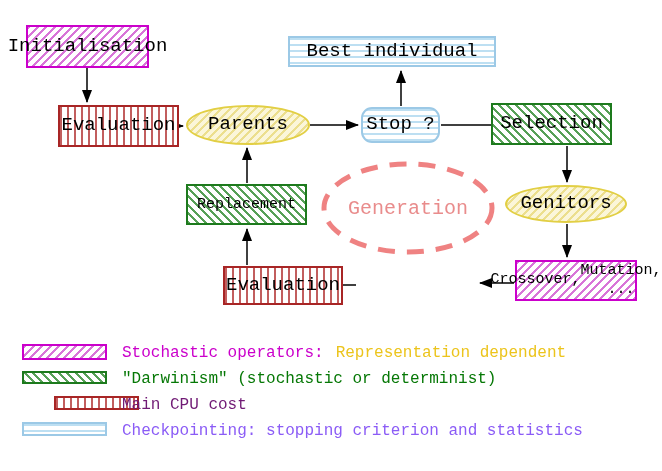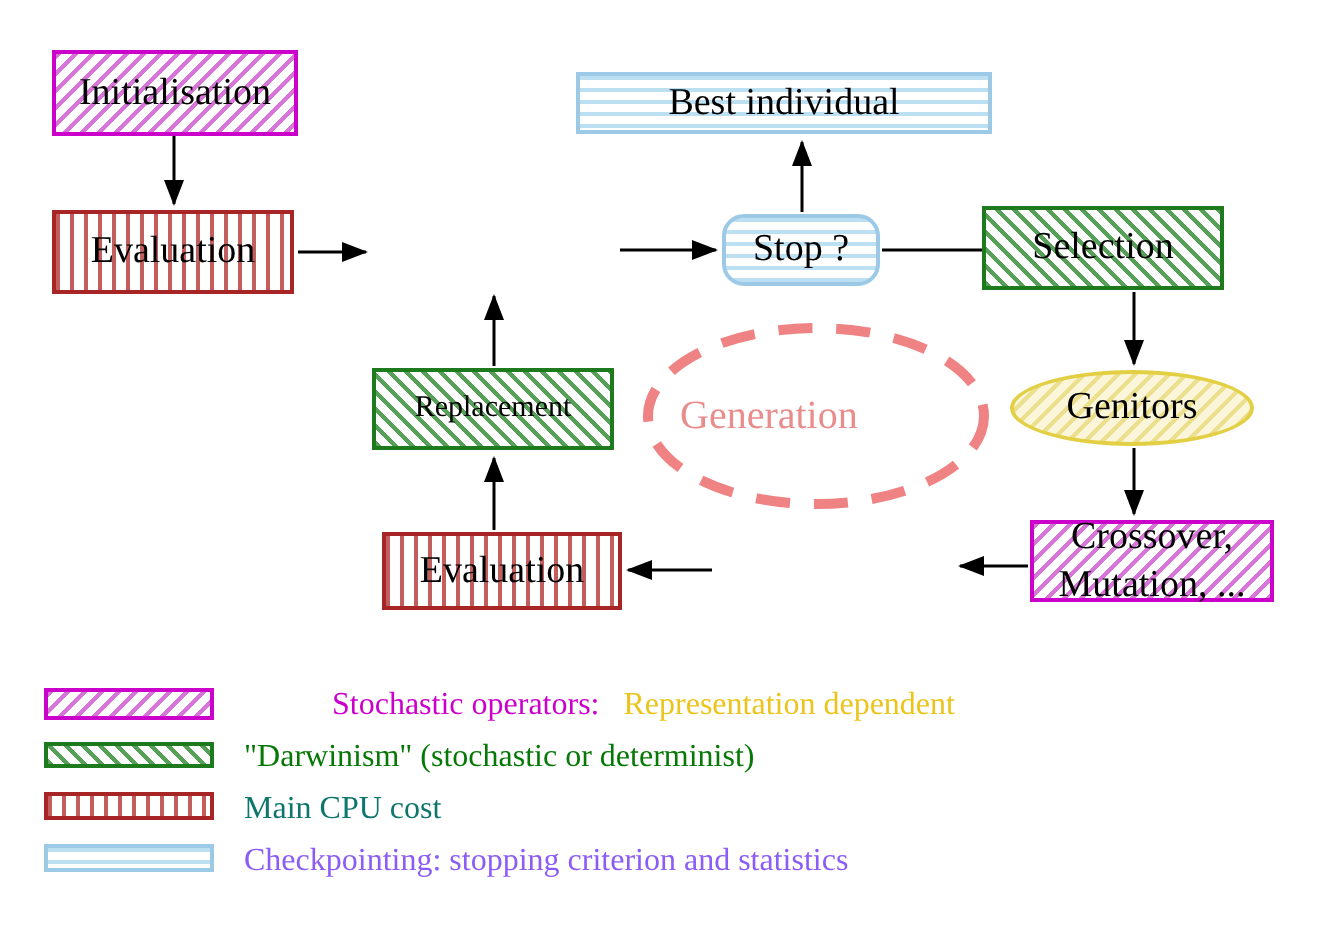--- a/index.html
+++ b/index.html
@@ -1,57 +1,58 @@
 <!DOCTYPE html>
 <html><head>
 <meta charset="utf-8">
 <style>
   html,body{margin:0;padding:0;background:#ffffff;}
   #canvas{
     position:relative;width:662px;height:458px;background:#ffffff;overflow:hidden;
-    font-family:Liberation Serif, serif;color:#000;
+    font-family:Liberation Mono, monospace;color:#000;
   }
   #arrow-layer{position:absolute;left:0;top:0;width:662px;height:471px;}
   .node{
     position:absolute;display:flex;align-items:center;justify-content:center;
     text-align:center;font-size:19px;line-height:1.05;box-sizing:border-box;
   }
   .hatch-magenta{
     border:2px solid #cb00cb;
     background:repeating-linear-gradient(135deg,#d875d8 0 2px,#ffffff 2px 6px);
   }
   .hatch-green{
     border:2px solid #1d7a1d;
     background:repeating-linear-gradient(45deg,#57a057 0 2px,#ffffff 2px 6px);
   }
   .stripe-red{
     border:2px solid #a82525;
     background:repeating-linear-gradient(90deg,#c25e5e 0 2px,#ffffff 2px 7px);
+    margin-left:32px;
   }
   .stripe-cyan{
     border:2px solid #9cc9e6;
     background:repeating-linear-gradient(180deg,#bddff2 0 2px,#ffffff 2px 6px);
   }
   .ellipse-yellow{
     border:2px solid #e2cf44;border-radius:50%;
     background:repeating-linear-gradient(135deg,#ecdf8e 0 2px,#fbf6d9 2px 6px);
   }
   .rounded{border-radius:11px;}
   .generation-label{
-    position:absolute;left:340px;top:197px;width:136px;
+    position:absolute;left:340px;top:197px;width:136px;text-align:center;
     color:#e98c8c;font-size:20px;
   }
   .legend-swatch{position:absolute;box-sizing:border-box;}
   .legend-text{position:absolute;left:122px;font-size:16px;white-space:nowrap;}
-  .lt-magenta{color:#cb00cb;margin-left:44px;}
+  .lt-magenta{color:#cb00cb;}
   .lt-gold{color:#ecc41c;margin-left:12px;}
   .lt-green{color:#067806;}
-  .lt-red{color:#0f766e;}
+  .lt-red{color:#701a75;}
   .lt-blue{color:#8b5cf6;}
-  .two-line{flex-direction:column;font-size:19px;line-height:1.25;}
+  .two-line{flex-direction:row;font-size:15px;line-height:1.25;}
 </style>
 </head>
 <body>
 
 <div id="canvas">
 
   <svg id="arrow-layer" viewBox="0 0 662 471">
     <defs>
       <marker id="ah" markerUnits="userSpaceOnUse" markerWidth="13" markerHeight="10" refX="12" refY="5" orient="auto">
         <path d="M0,0 L13,5 L0,10 Z" fill="#000000"></path>
@@ -72,20 +73,23 @@
   </svg>
 
   <div class="node hatch-magenta" style="left:26px;top:25px;width:123px;height:43px">
     <span>Initialisation</span>
   </div>
 
   <div class="node stripe-red" style="left:26px;top:105px;width:121px;height:42px">
     <span>Evaluation</span>
   </div>
 
+  <div class="node ellipse-yellow" style="left:186px;top:105px;width:124px;height:40px">
+    <span>Parents</span>
+  </div>
 
   <div class="node stripe-cyan rounded" style="left:361px;top:107px;width:79px;height:36px">
     <span>Stop ?</span>
   </div>
 
   <div class="node stripe-cyan" style="left:288px;top:36px;width:208px;height:31px">
     <span>Best individual</span>
   </div>
 
   <div class="node hatch-green" style="left:491px;top:103px;width:121px;height:42px">

